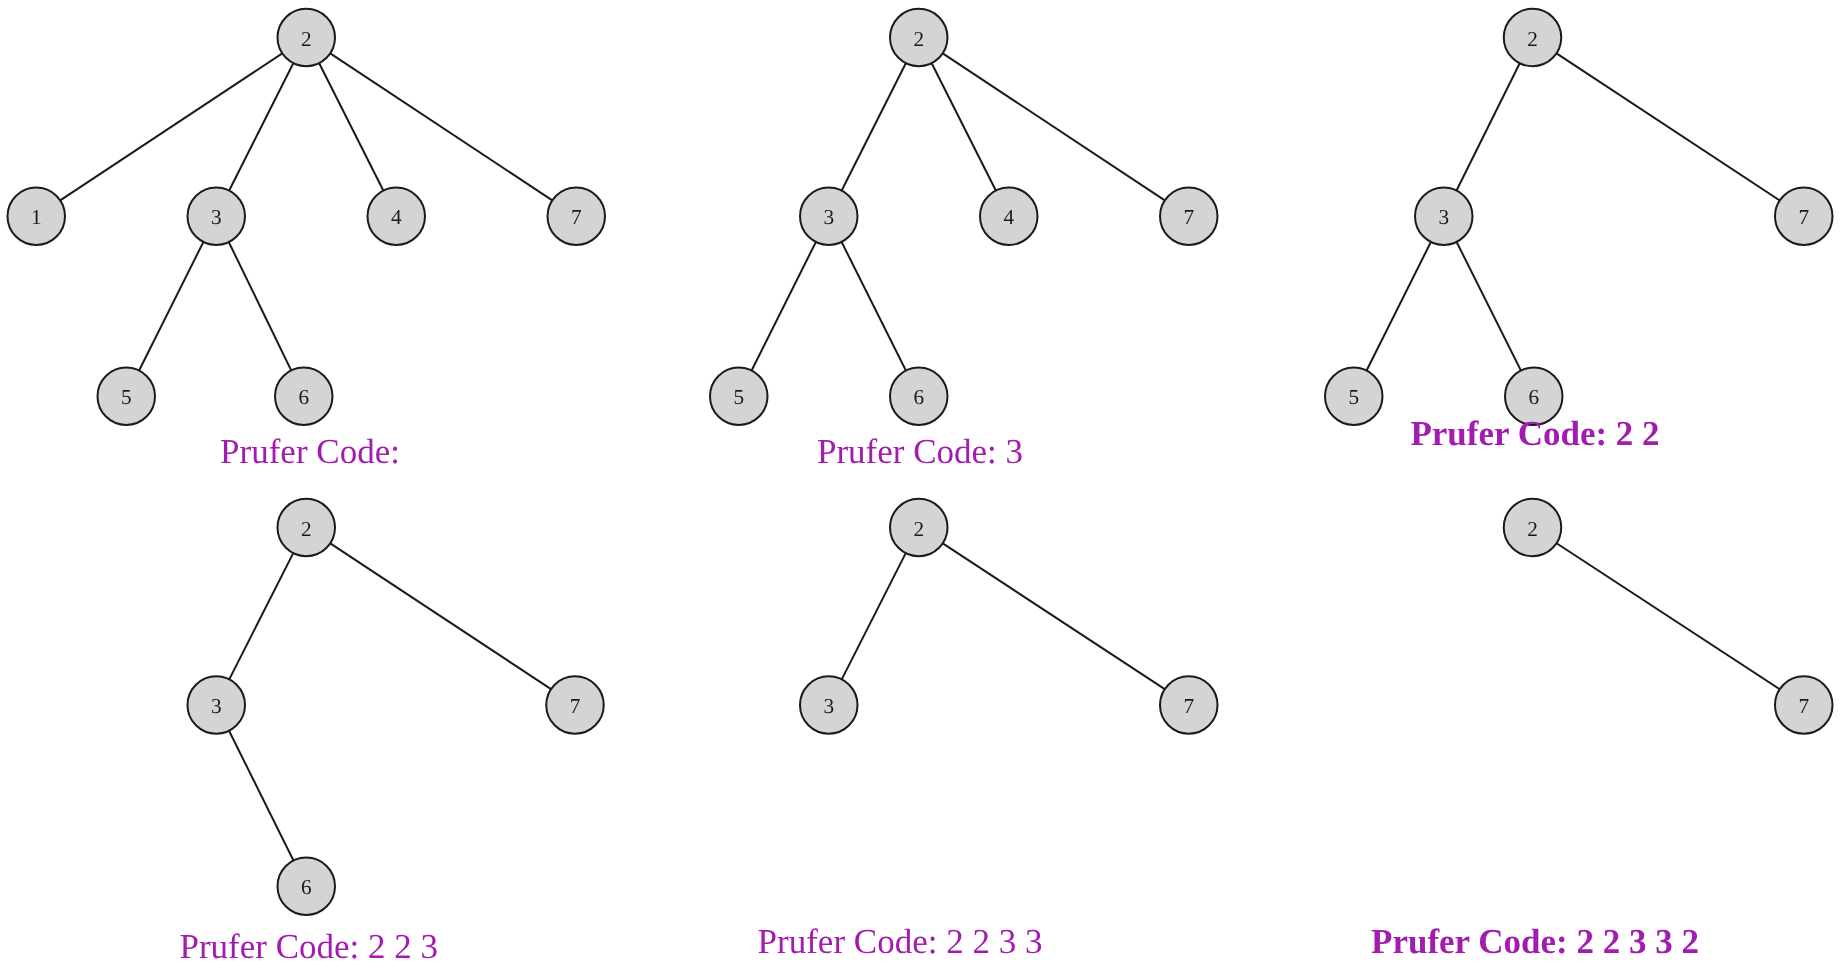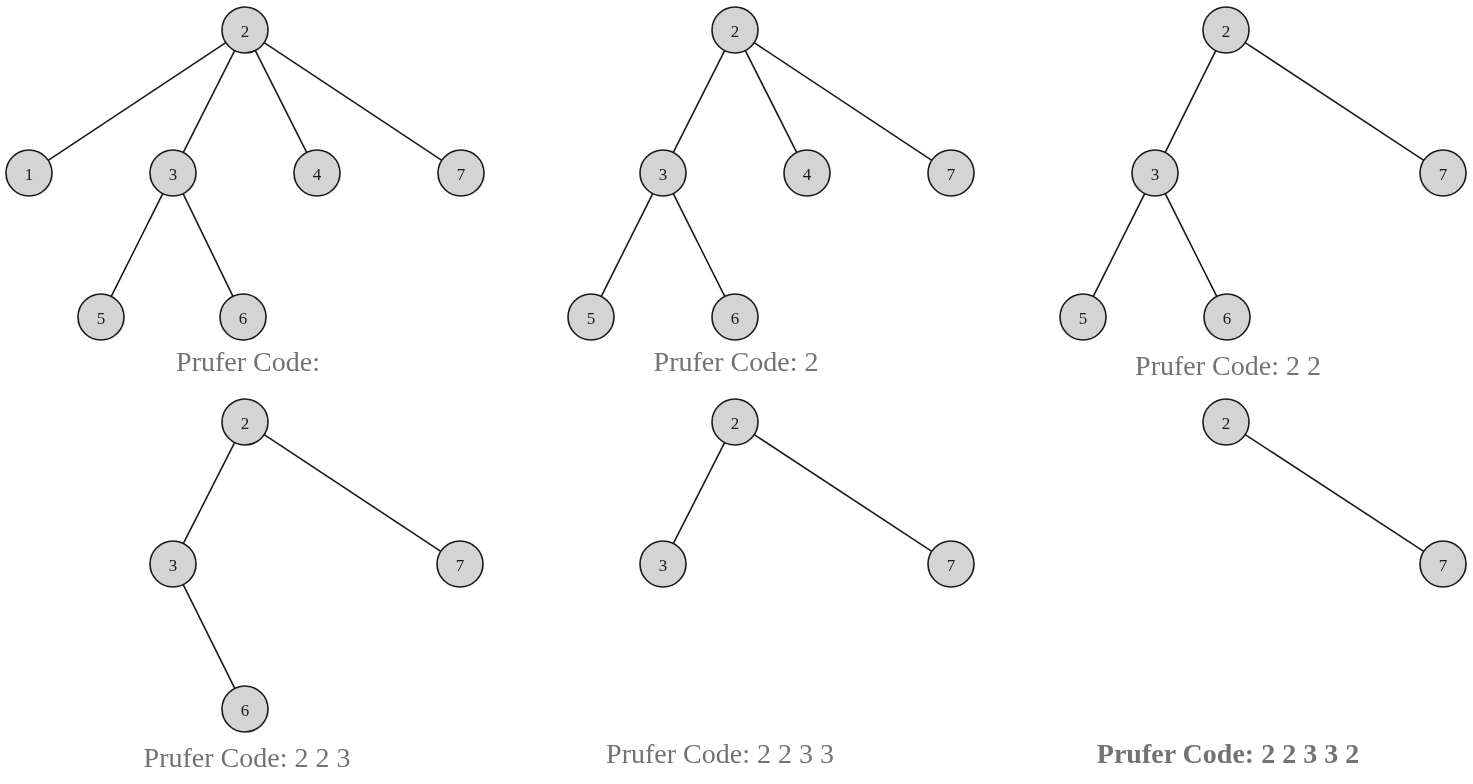--- a/index.html
+++ b/index.html
@@ -36,21 +36,21 @@
     font-family: "Liberation Serif", "DejaVu Serif", serif;
     font-size: 17px;
     fill: #1a1a1a;
     text-anchor: middle;
     dominant-baseline: central;
   }
   .caption {
     position: absolute;
     font-family: "Liberation Serif", "DejaVu Serif", serif;
     font-size: 28px;
-    color: #737373;
+    color: #a21caf;
     white-space: nowrap;
     transform: translateX(-50%);
     line-height: 1;
   }
 </style>
 </head>
 <body>
 
 <div id="root">
   <svg id="tree-canvas" class="tree-svg" width="1473" height="784">
@@ -203,19 +203,19 @@
           <text class="node-label" x="1226" y="423">2</text>
         </g>
         <g>
           <circle class="node-circle" cx="1443" cy="564" r="23"></circle>
           <text class="node-label" x="1443" y="565">7</text>
         </g>
       </g>
     </svg>
   <div id="captions">
       <div class="caption" style="left: 248px; top: 348px;">Prufer Code:</div>
-      <div class="caption" style="left: 736px; top: 348px;">Prufer Code: 2</div>
-      <div class="caption" style="left: 1228px; top: 352px;">Prufer Code: 2 2</div>
+      <div class="caption" style="left: 736px; top: 348px;">Prufer Code: 3</div>
+      <div class="caption" style="left: 1228px; top: 334px; font-weight: bold;">Prufer Code: 2 2</div>
       <div class="caption" style="left: 247px; top: 744px;">Prufer Code: 2 2 3</div>
       <div class="caption" style="left: 720px; top: 740px;">Prufer Code: 2 2 3 3</div>
       <div class="caption" style="left: 1228px; top: 740px; font-weight: bold;">Prufer Code: 2 2 3 3 2</div>
     </div>
 </div>
 
 </body></html>

